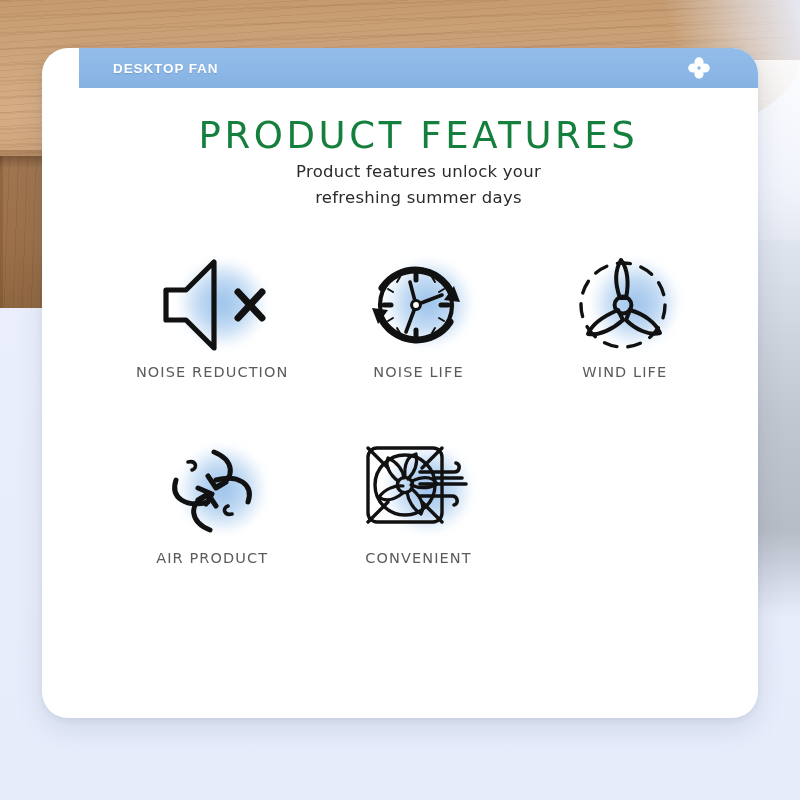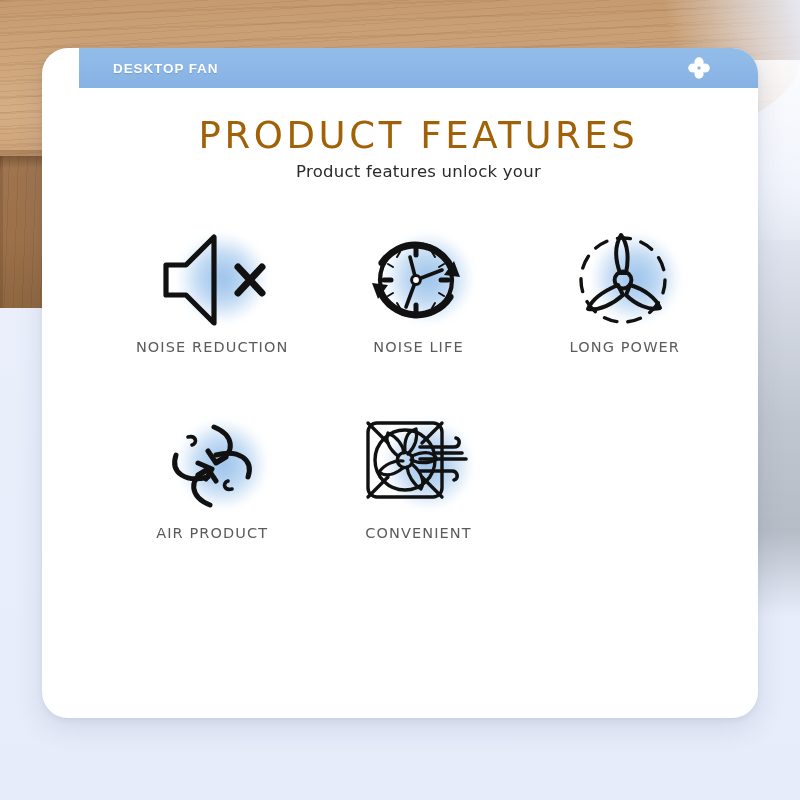--- a/index.html
+++ b/index.html
@@ -113,21 +113,21 @@
     width:26px; height:26px;
   }
 
   #card-body { padding:26px 30px 0; }
 
   #page-title {
     text-align:center;
     font-size:37px;
     font-weight:400;
     letter-spacing:3.6px;
-    color:#a16207;
+    color:#15803d;
     font-family:"DejaVu Sans", sans-serif;
   }
   #subtitle {
     margin-top:2px;
     text-align:center;
     font-size:16.5px;
     line-height:1.55;
     color:#2a2a2a;
     letter-spacing:.25px;
     font-weight:500;
@@ -202,20 +202,21 @@
         </svg>
       </span>
     </div>
 
     <div id="card-body">
 
       <h1 id="page-title">PRODUCT FEATURES</h1>
 
       <div id="subtitle">
         <div>Product features unlock your</div>
+        <div>refreshing summer days</div>
       </div>
 
       <div id="features">
 
         <div class="feature">
           <div class="icon-wrap">
             <svg viewBox="0 0 120 110" width="120" height="110" fill="none" stroke="#111" stroke-width="5.2" stroke-linecap="round" stroke-linejoin="round">
               <path d="M14 40 H34 L62 12 V98 L34 70 H14 Z"></path>
               <path d="M86 42 L110 68 M110 42 L86 68" stroke-width="7"></path>
             </svg>
@@ -269,21 +270,21 @@
             <svg viewBox="0 0 120 110" width="120" height="110" fill="none" stroke="#111" stroke-width="4" stroke-linecap="round" stroke-linejoin="round">
 
               <circle cx="58" cy="55" r="42" stroke-width="3.4" stroke-dasharray="13 11"></circle>
 
               <path d="M55 48 C50 34 50 20 56 10 C63 19 64 34 61 48 Z"></path>
               <path d="M53 60 C39 66 27 74 23 84 C34 86 48 79 58 70 Z"></path>
               <path d="M65 60 C79 64 91 73 95 83 C84 86 70 79 61 70 Z"></path>
               <circle cx="58" cy="55" r="8.4"></circle>
             </svg>
           </div>
-          <div class="feature-label">LONG POWER</div>
+          <div class="feature-label">WIND LIFE</div>
         </div>
 
         <div class="feature">
           <div class="icon-wrap">
             <svg viewBox="0 0 120 110" width="120" height="110" fill="none" stroke="#111" stroke-width="5" stroke-linecap="round" stroke-linejoin="round">
 
               <path d="M62 16 C82 24 84 42 66 50"></path>
               <path d="M58 94 C38 86 36 68 54 60"></path>
 
               <path d="M24 44 C18 62 34 72 56 66"></path>

